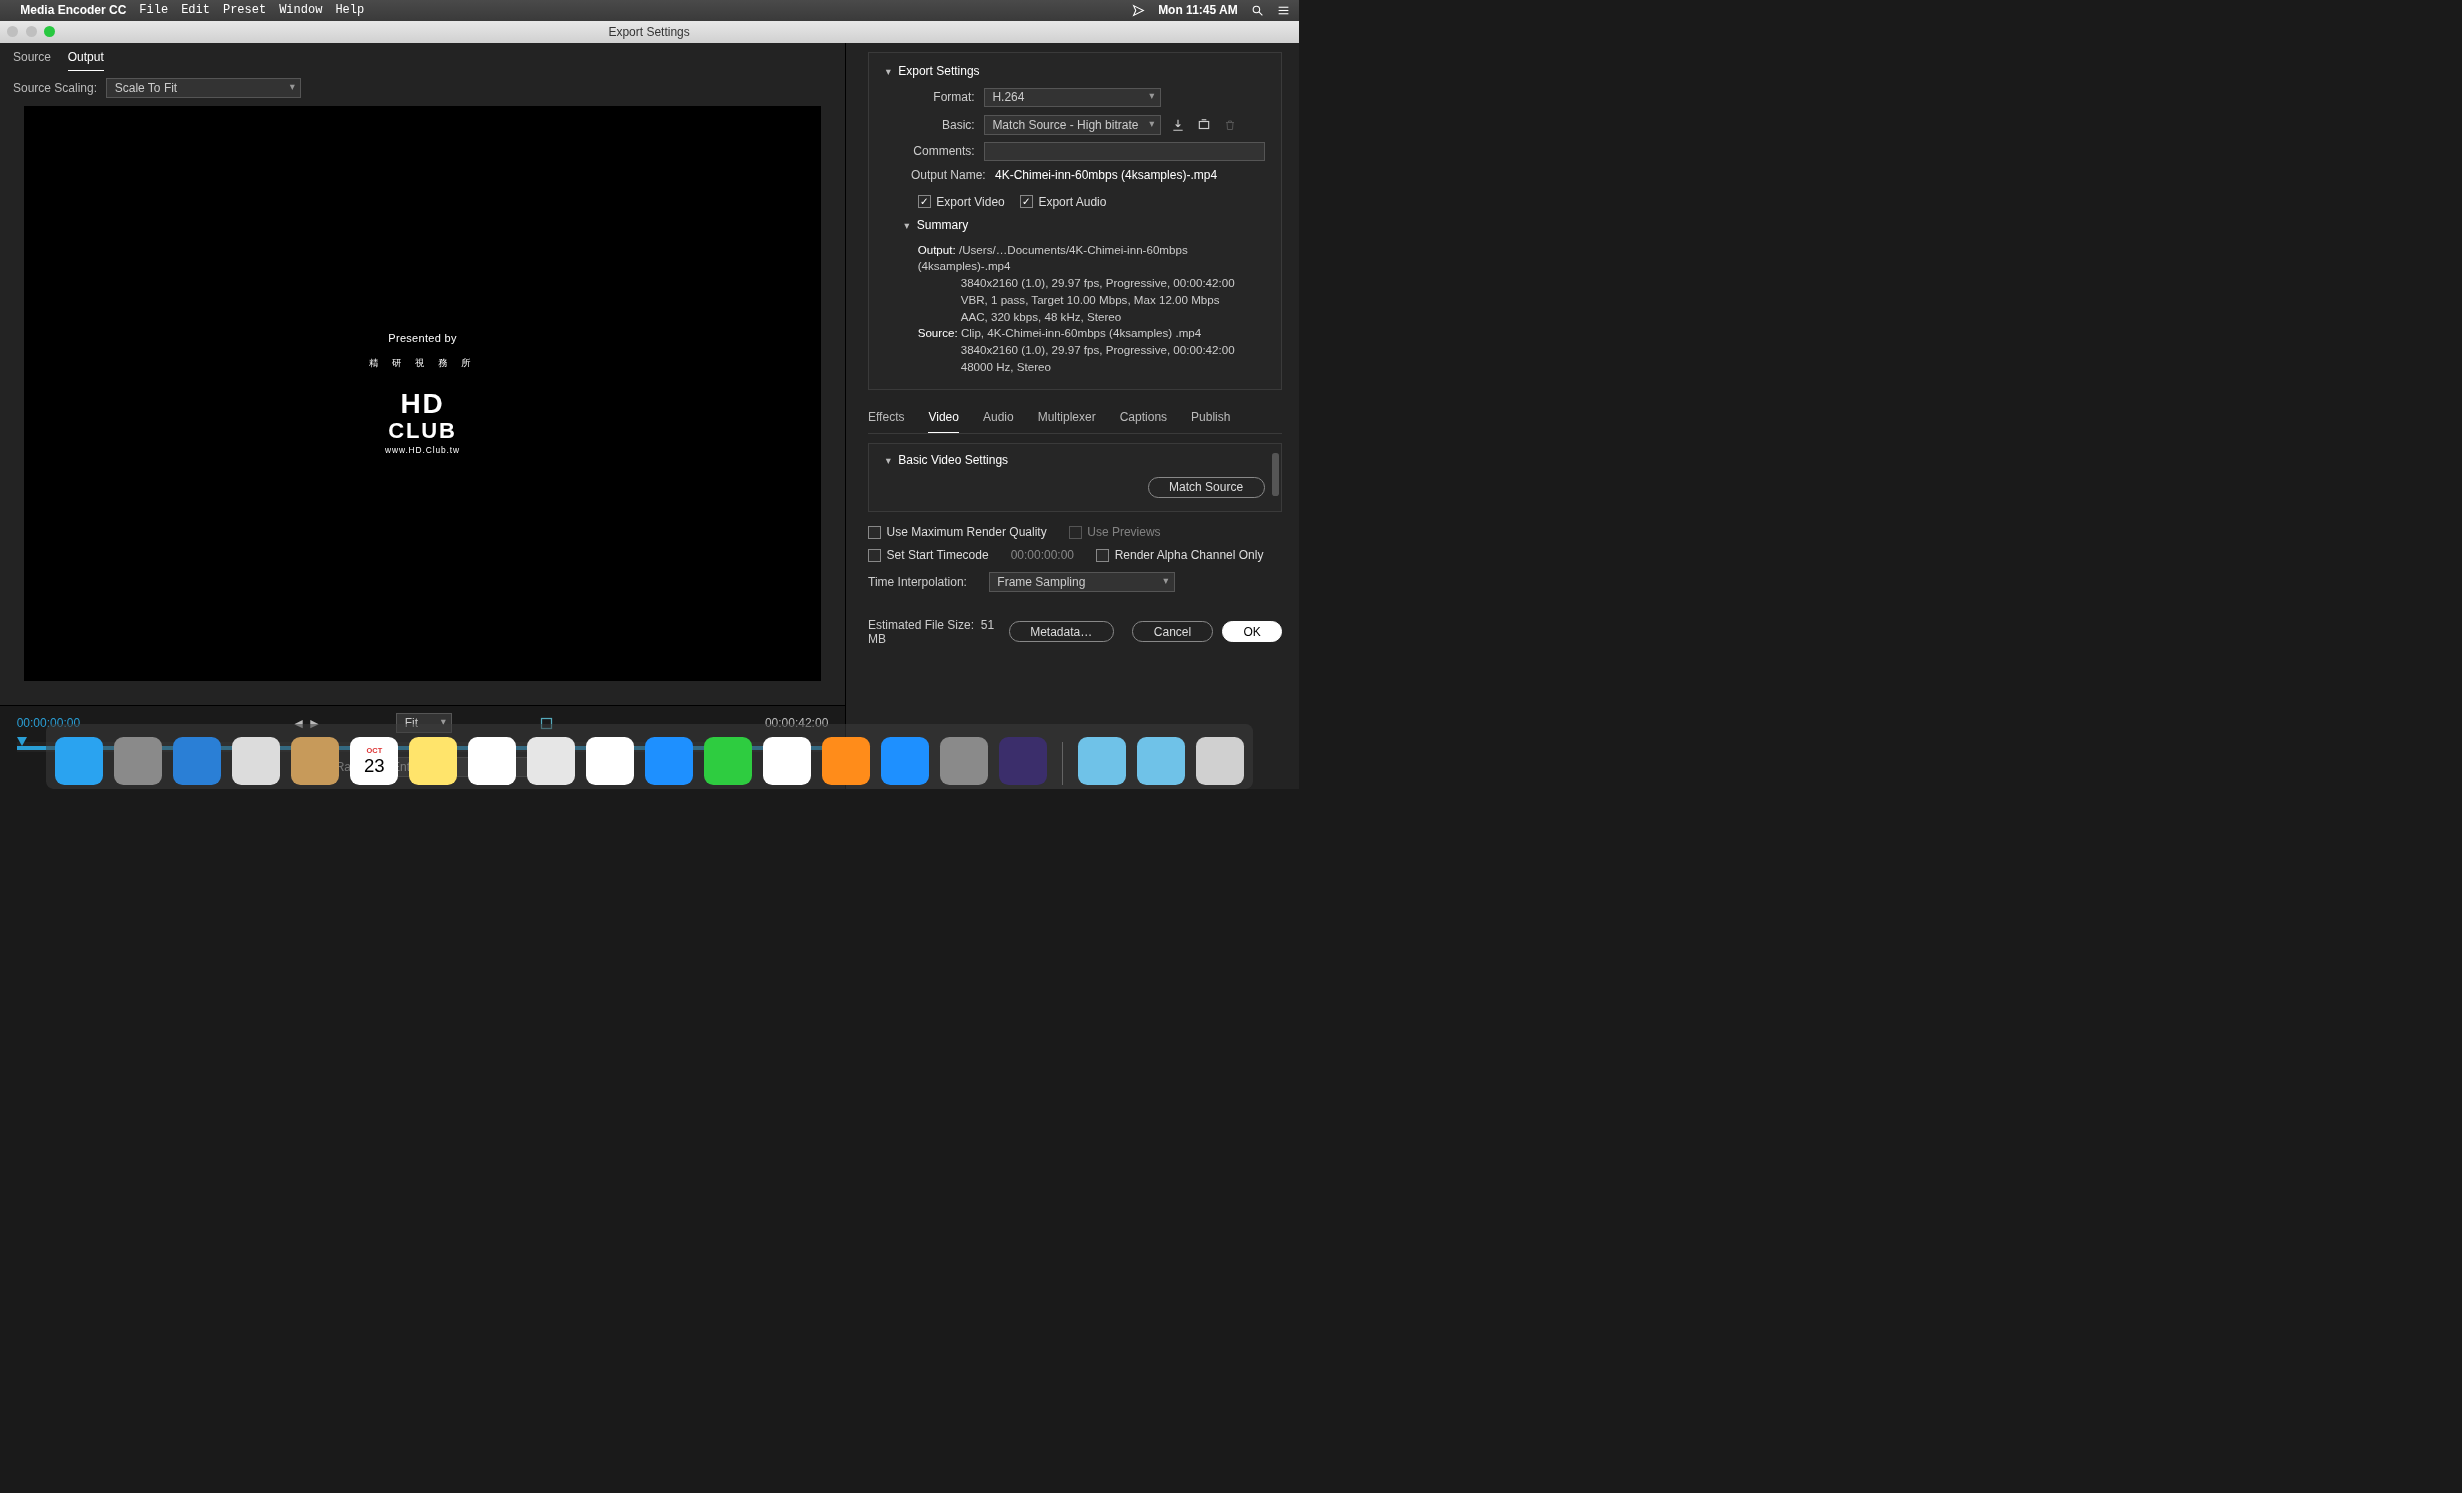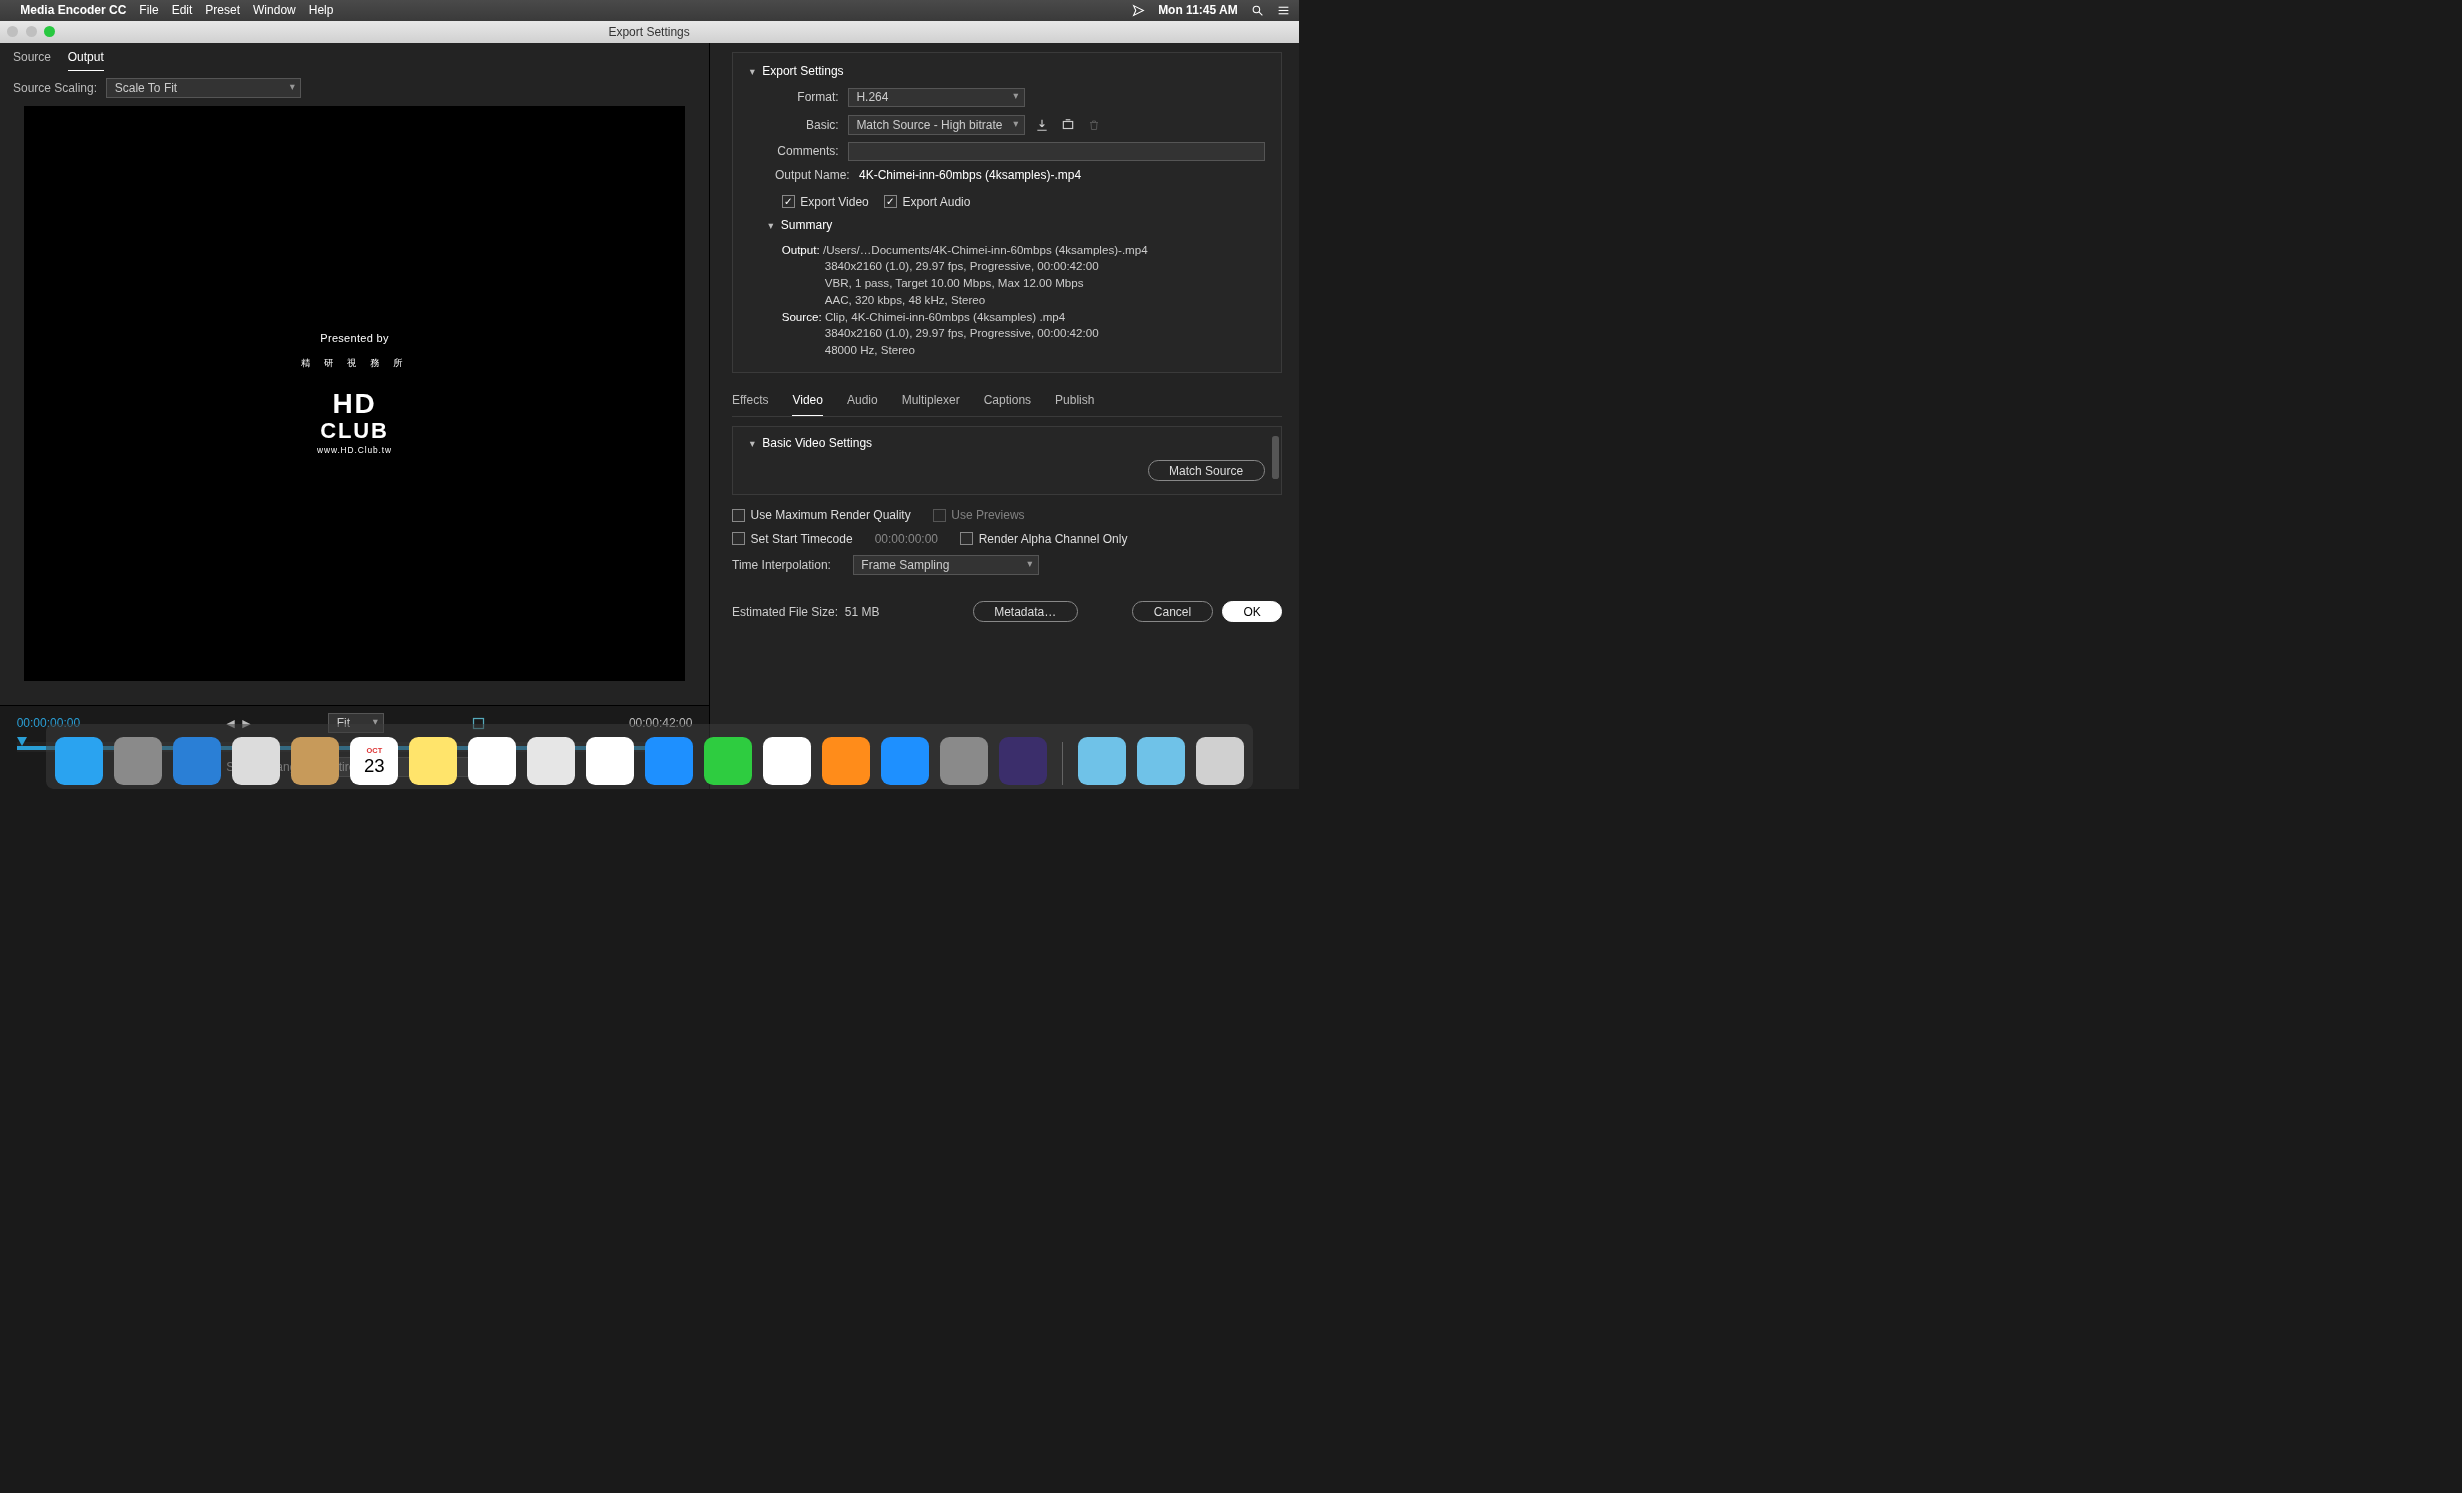--- a/index.html
+++ b/index.html
@@ -2,34 +2,34 @@
 <html style="font-size:15px"><head>
 <meta charset="utf-8">
 <style>
 * { margin: 0; padding: 0; box-sizing: border-box; font-family: -apple-system, "Helvetica Neue", Arial, sans-serif; }
 body { width: 1299px; height: 789px; background: #1a1a1a; overflow: hidden; position: relative; }
 
 
 .menubar { position: absolute; top: 0; left: 0; right: 0; height: 20.5px; background: linear-gradient(#4a4a4a,#3a3a3a); display: flex; align-items: center; color: #fff; font-size: 12px; padding: 0 9.3px; }
 .menubar .apple { font-size: 13px; margin-right: 11px; }
 .menubar .appname { font-weight: 600; margin-right: 13px; }
-.menubar .mitem { margin-right: 13px; }
+.menubar .mitem { margin-right: 13px; font-family: Liberation Mono, monospace; }
 .menubar .spacer { flex: 1; }
 .menubar .right-item { margin-left: 13px; display:flex; align-items:center;font-weight:bold; }
 
 
 .titlebar { position: absolute; top: 20.5px; left: 0; right: 0; height: 22px; background: linear-gradient(#e8e8e8,#d0d0d0); display: flex; align-items: center; font-size: 12px; color: #333; }
 .traffic { display: flex; gap: 7.4px; margin-left: 7.4px; }
 .tl { width: 11px; height: 11px; border-radius: 50%; }
 .tl.red { background: #bfbfbf; } .tl.yel { background: #bfbfbf; } .tl.grn { background: #28c840; }
 .titlebar .title { flex:1; text-align:center; }
 
 
 .app { position: absolute; top: 43px; left: 0; right: 0; bottom: 0; background: #232323; display: flex; }
-.left { width: 710px; display:flex; flex-direction:column; border-right:0.9px solid #000; }
+.left { width: 846px; display:flex; flex-direction:column; border-right:0.9px solid #000; }
 .right { flex:1; display:flex; flex-direction:column; background:#232323; color:#ccc; font-size:12px; overflow:hidden; }
 
 
 .tabs { display:flex; gap:16.7px; padding:7.4px 13px 0; font-size:12px; color:#bbb; }
 .tab { padding-bottom:5.6px; cursor:pointer; }
 .tab.active { color:#fff; border-bottom:1.9px solid #fff; }
 .scaling-row { display:flex; align-items:center; gap:9.3px; padding:7.4px 13px; font-size:12px; color:#bbb; }
 .dropdown { background:#333; border:0.9px solid #555; padding:1.9px 20.5px 1.9px 7.4px; color:#ccc; position:relative; min-width:130px; font-size:12px; }
 .dropdown::after { content:"▾"; position:absolute; right:5.6px; top:1.9px; color:#999; font-size:10.2px; }
 .preview { flex:1; margin:0 24px 24px; background:#000; position:relative; display:flex; align-items:center; justify-content:center; }

